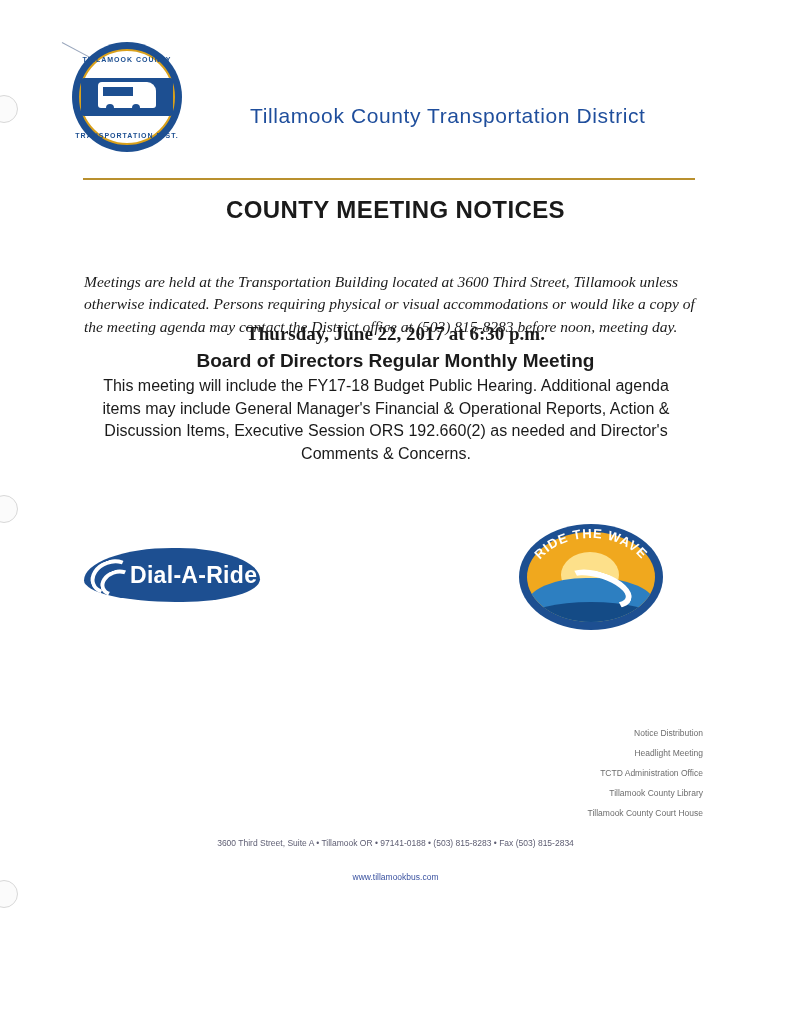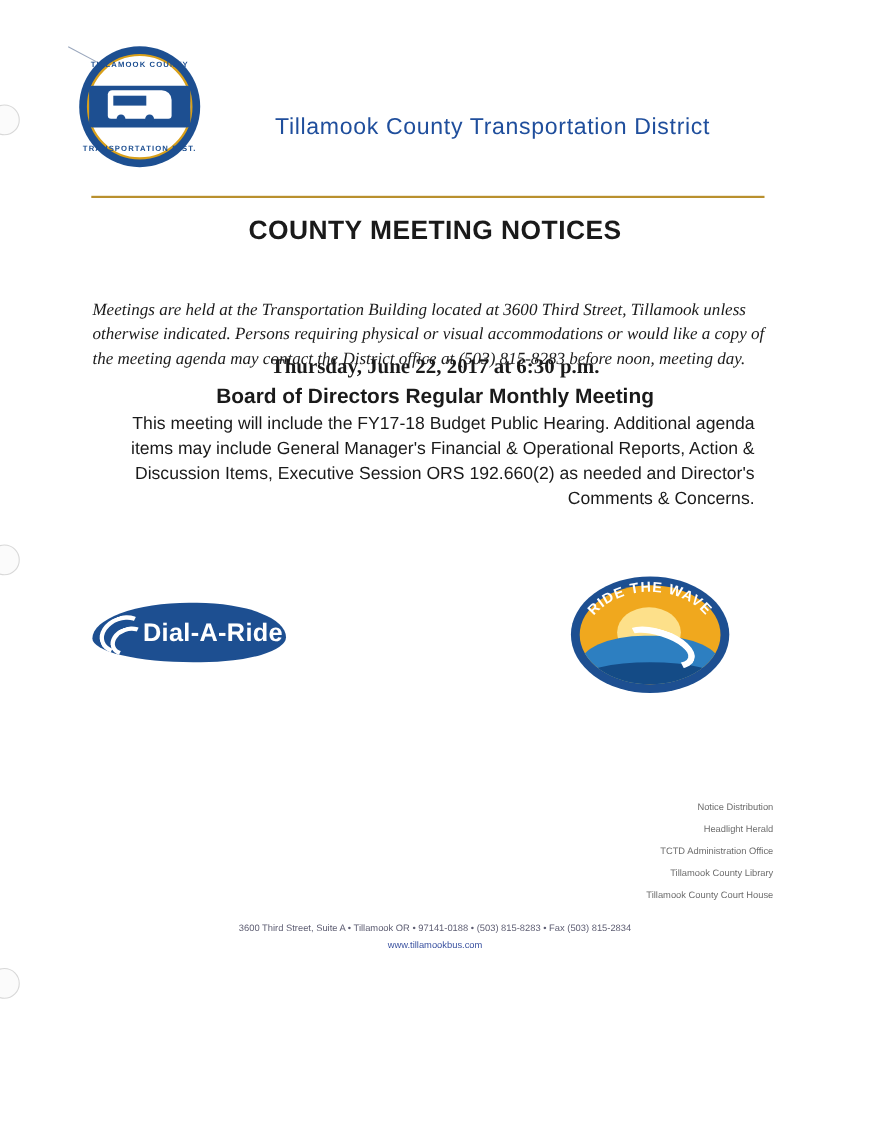--- a/index.html
+++ b/index.html
@@ -175,21 +175,21 @@
     font-weight: bold;
     font-size: 19px;
   }
   .meeting-body {
     position: absolute;
     left: 86px;
     top: 375px;
     width: 600px;
     font-size: 16px;
     line-height: 1.42;
-    text-align: right;
+    text-align: center;
   }
 
   
   .dar-logo {
     position: absolute;
     left: 84px;
     top: 540px;
     width: 176px;
     height: 72px;
   }
@@ -314,21 +314,21 @@
   .footer {
     position: absolute;
     left: 0;
     top: 835px;
     width: 791px;
     text-align: center;
     font-size: 8.5px;
     color: #5d5d72;
     line-height: 1.9;
   }
-  .footer .web { color: #3a52a0; }
+  .footer .web { color: #3a52a0; margin-top: 18px; }
 </style>
 </head>
 <body>
 
 <div class="page">
 
   <div class="punch p1"></div>
   <div class="punch p2"></div>
   <div class="punch p3"></div>
   <div class="scan-line"></div>
@@ -372,21 +372,21 @@
     <svg class="arc-text" viewBox="0 0 156 118">
       <path id="arcpath" d="M 18,66 A 60,46 0 0 1 138,66" fill="none"></path>
       <text>
         <textPath href="#arcpath" startOffset="50%" text-anchor="middle">RIDE THE WAVE</textPath>
       </text>
     </svg>
   </div>
 
   <div class="distribution">
     <div>Notice Distribution</div>
-    <div>Headlight Herald</div>
+    <div>Headlight Meeting</div>
     <div>TCTD Administration Office</div>
     <div>Tillamook County Library</div>
     <div>Tillamook County Court House</div>
   </div>
 
   <div class="footer">
     <div>3600 Third Street, Suite A • Tillamook OR • 97141-0188 • (503) 815-8283 • Fax (503) 815-2834</div>
     <div class="web">www.tillamookbus.com</div>
   </div>
 

